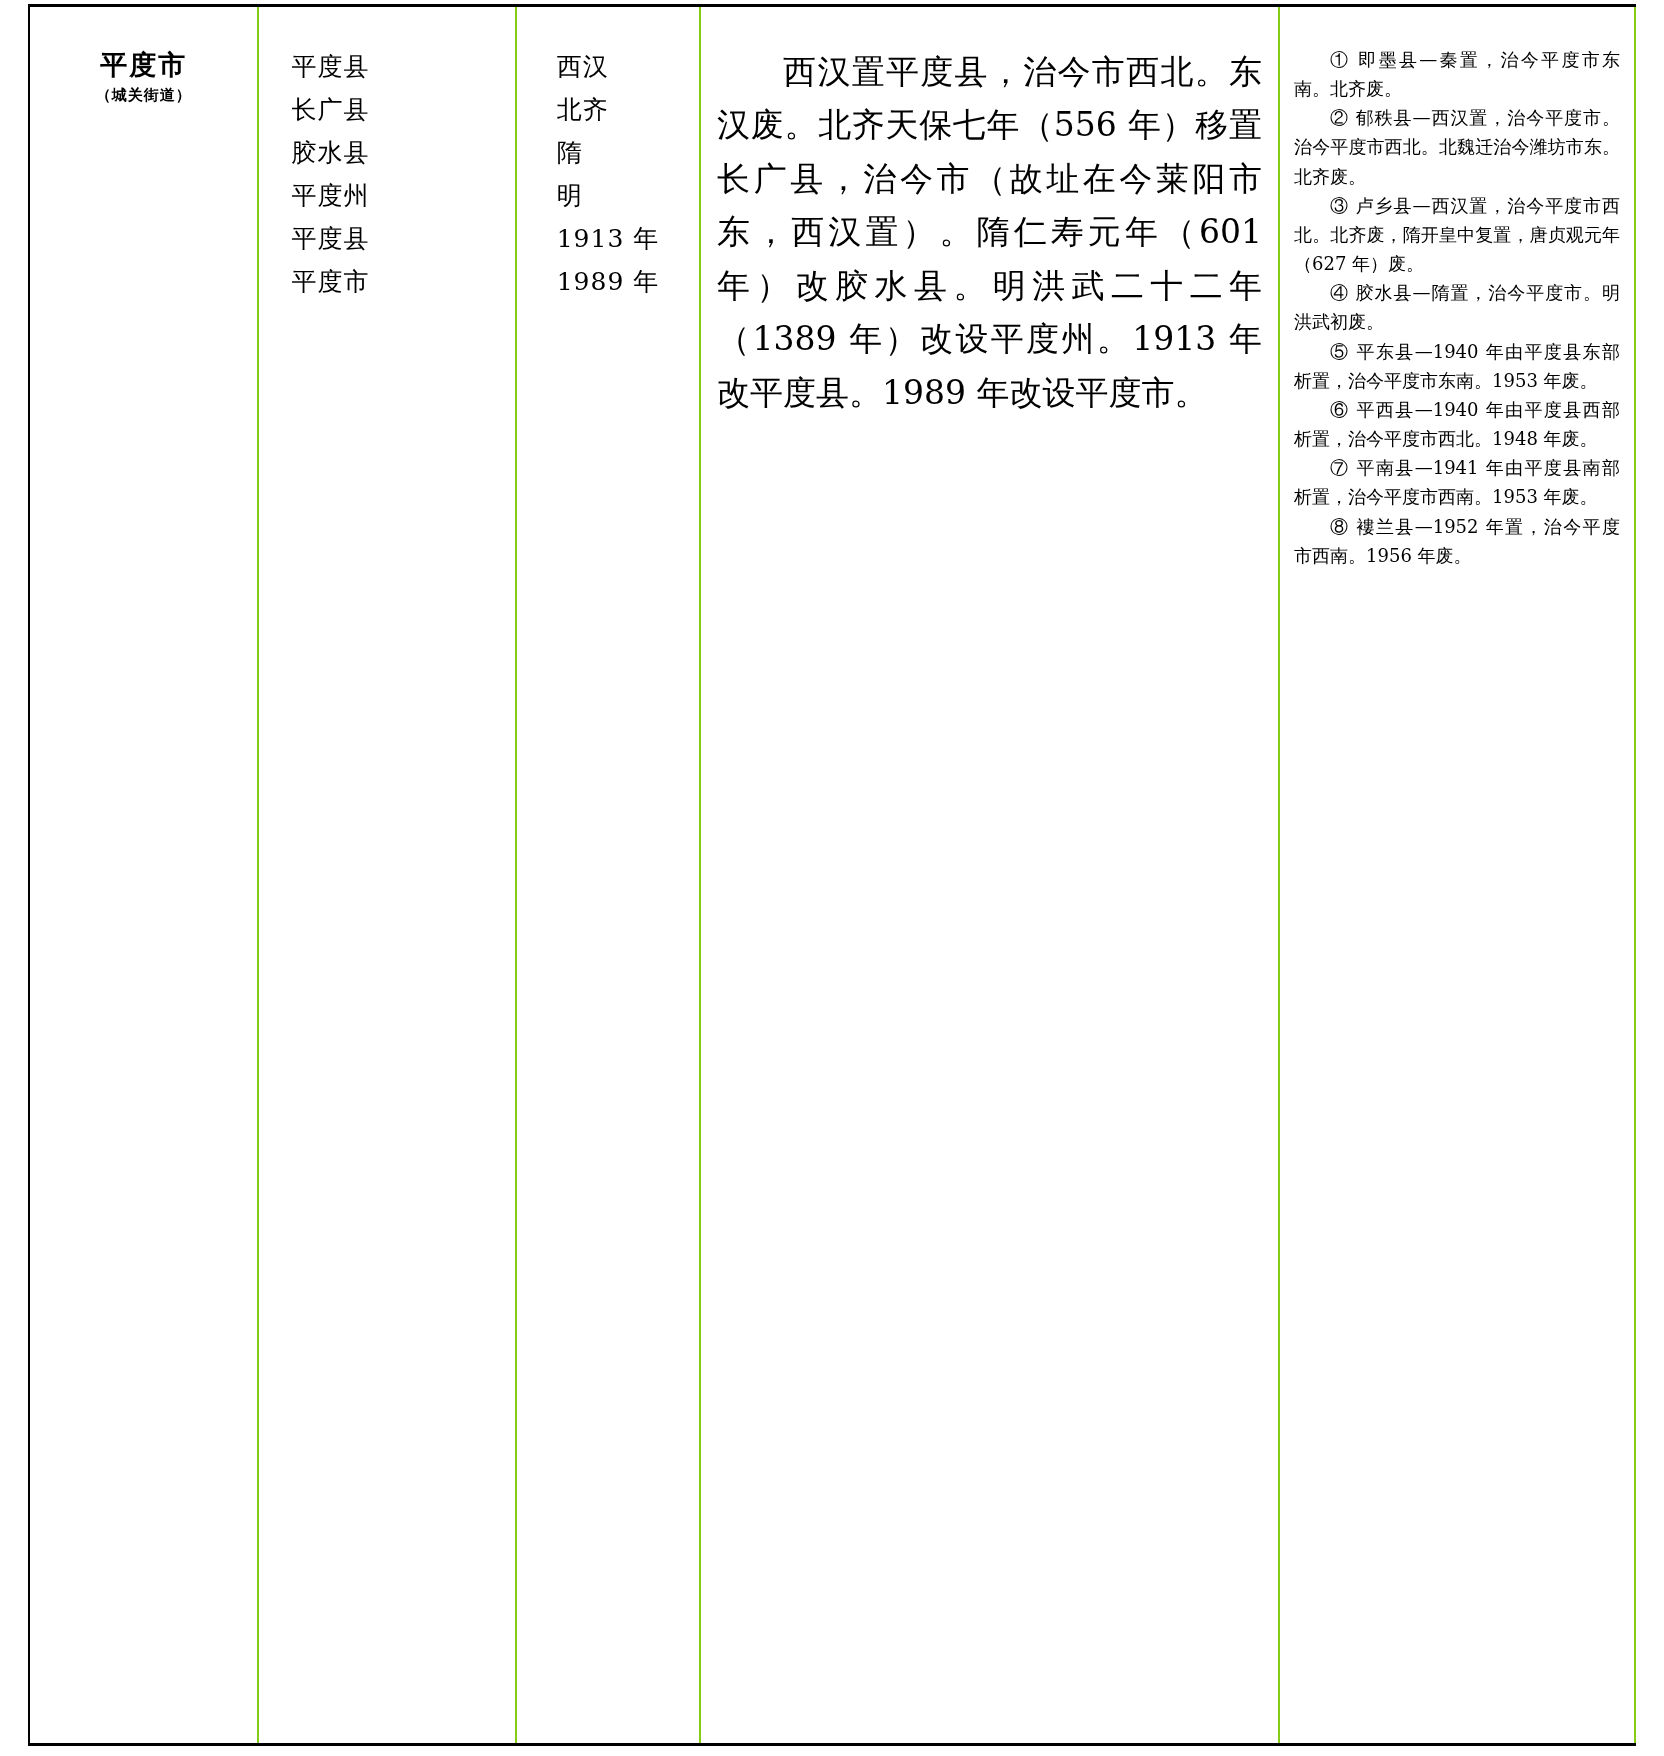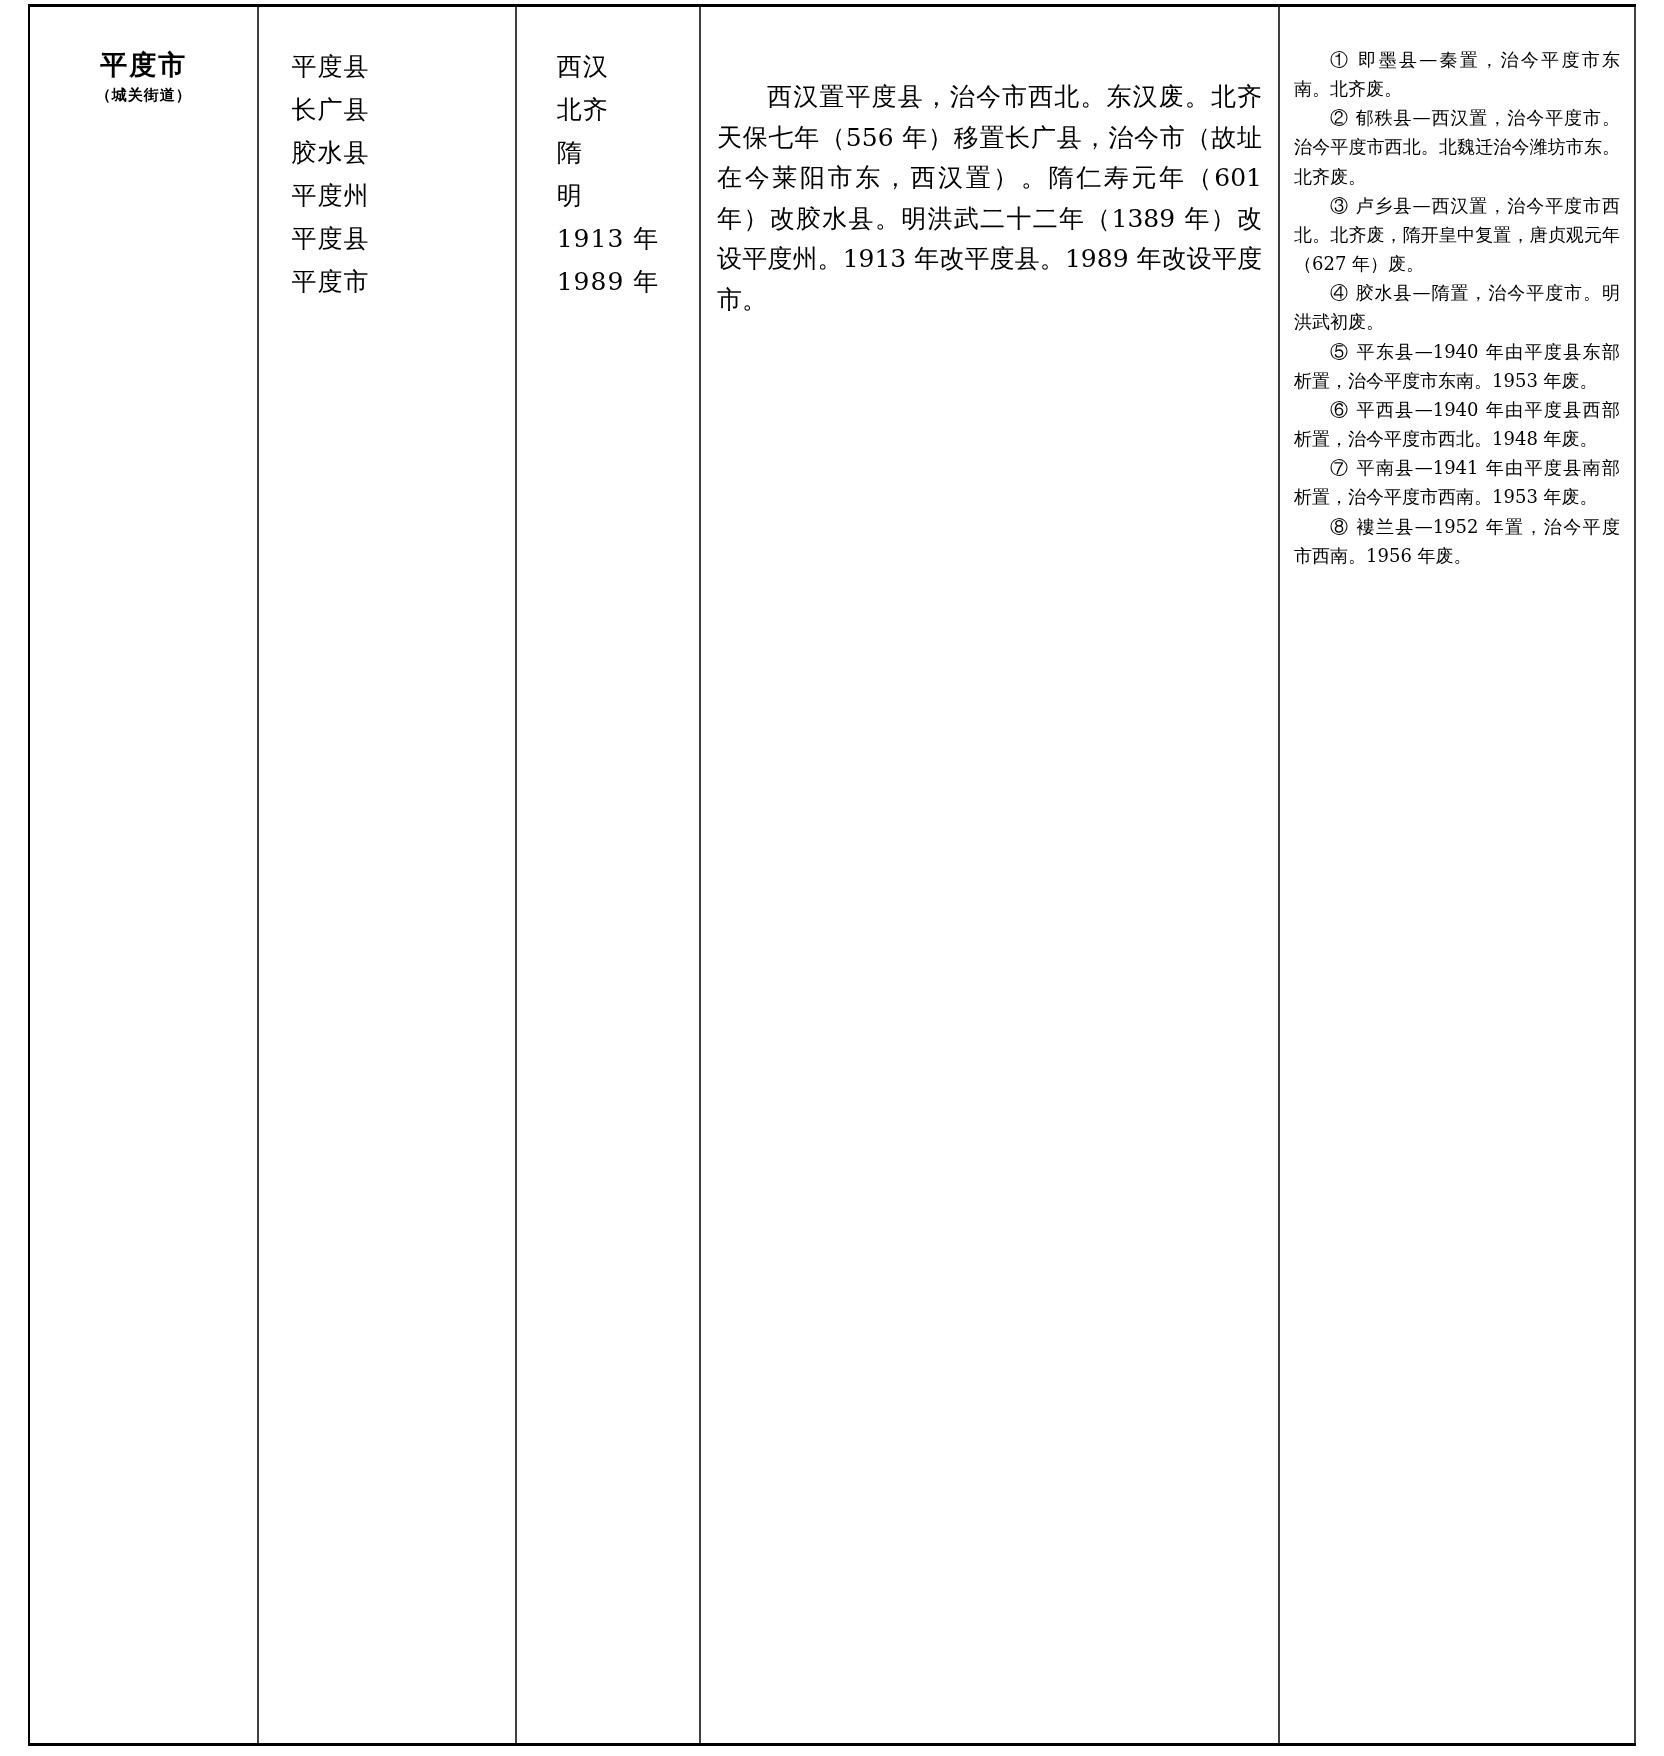--- a/index.html
+++ b/index.html
@@ -35,21 +35,21 @@
     border-collapse: collapse;
     table-layout: fixed;
     width: 1608px;
     height: 1742px;
     border-top: 3px solid #000;
     border-bottom: 3px solid #000;
   }
 
   table.entry-table td {
     border-left: 2px solid #000;
-    border-right: 2px solid #404040;
+    border-right: 2px solid #84cc16;
     vertical-align: top;
     padding: 0;
     background: #fff;
   }
 
   td.col-name      { width: 212px; }
   td.col-old       { width: 238px; }
   td.col-era       { width: 170px; }
   td.col-desc      { width: 538px; }
   td.col-notes     { width: 330px; }
@@ -84,27 +84,26 @@
     font-size: 25px;
     line-height: 1.72;
     letter-spacing: 1px;
   }
   .col-old .stack-list { padding-left: 22px; }
   .col-era .stack-list { padding-left: 30px; }
   .stack-list div { white-space: nowrap; }
 
   
   .desc {
-    font-size: 25px;
+    font-size: 33px;
     line-height: 1.62;
     text-align: justify;
     text-justify: inter-ideograph;
     text-indent: 2em;
     padding: 0 6px;
-    margin-top: 32px;
   }
 
   
   .notes {
     font-size: 18px;
     line-height: 1.62;
     padding: 0 4px;
   }
   .notes p {
     margin: 0;

